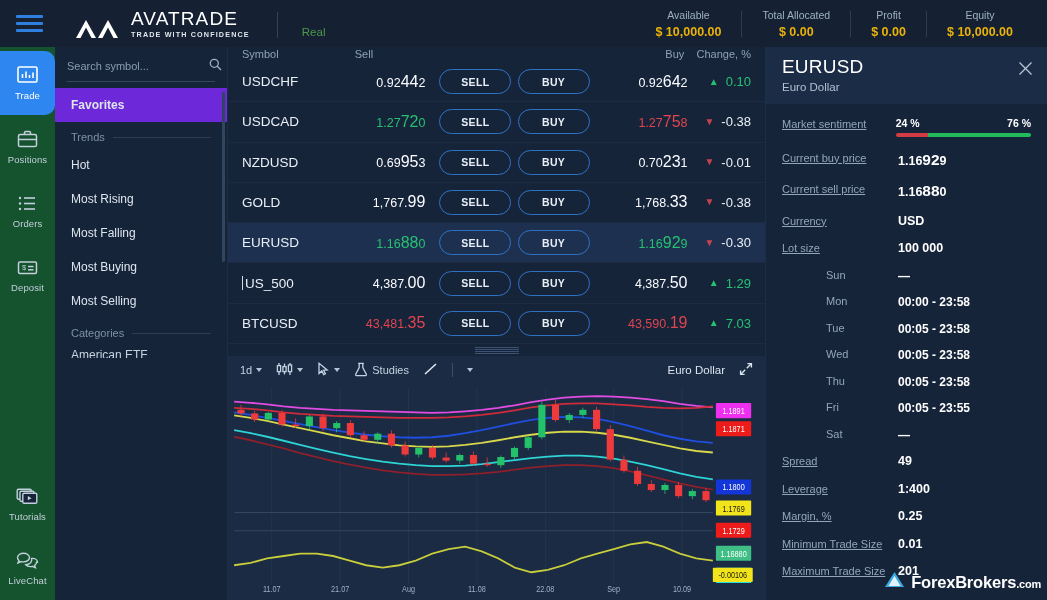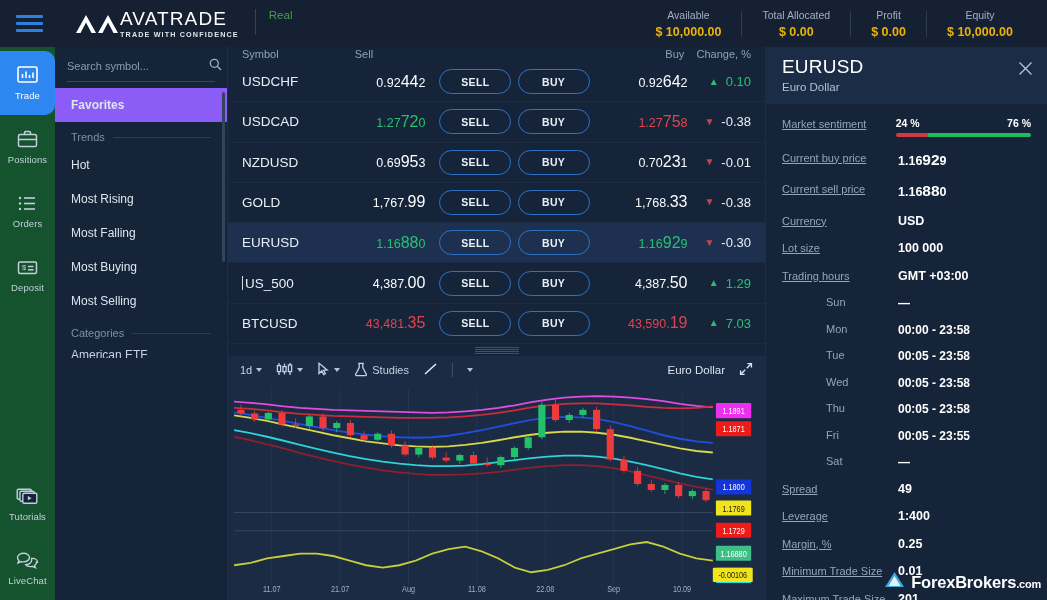--- a/index.html
+++ b/index.html
@@ -9,21 +9,21 @@
     font-family: "Liberation Sans", sans-serif;
     overflow: hidden;
     color: #e8edf3;
   }
   #app { position: relative; width: 1047px; height: 600px; display: flex; flex-direction: column; }
 
   
   .topbar { height: 47px; background: #152032; display: flex; align-items: center; flex: 0 0 47px; position: relative; }
   .hamburger { width: 58px; display: flex; flex-direction: column; align-items: center; justify-content: center; gap: 4px; cursor: pointer; }
   .hamburger span { display: block; width: 27px; height: 3px; background: #2f7fe0; border-radius: 1px; }
-  .brand { display: flex; align-items: flex-start; margin-left: 18px; }
+  .brand { display: flex; align-items: flex-end; margin-left: 18px; gap: 11px; }
   .ava-mark { position: relative; width: 44px; height: 24px; }
   .brand-text { display: flex; flex-direction: column; line-height: 1; }
   .brand-name { font-size: 19px; letter-spacing: 1.1px; color: #fff; font-weight: 400; }
   .brand-tag { font-size: 7.2px; letter-spacing: 1.15px; color: #dfe6ee; margin-top: 3px; font-weight: 700; }
   .brand-div { width: 1px; height: 26px; background: #32445c; margin-left: 16px; }
   .real-badge { font-size: 11.5px; color: #4a9a4a; margin-left: 13px; }
 
   .acct-wrap { margin-left: auto; display: flex; align-items: center; padding-right: 14px; }
   .acct { padding: 0 20px; text-align: center; }
   .acct-label { font-size: 10.5px; color: #9fb0c4; margin-bottom: 4px; }
@@ -41,21 +41,21 @@
   .rail-spacer { flex: 1; }
   .rail svg { display: block; }
 
   
   .watch { width: 173px; flex: 0 0 173px; background: #16243a; border-right: 1px solid #1d2d45; display: flex; flex-direction: column; }
   .search-row { margin: 10px 12px 0 12px; display: flex; align-items: center; border-bottom: 1px solid #33475f; padding-bottom: 6px; }
   .search-row input { flex: 1; background: transparent; border: 0; outline: none; color: #c6d2e0; font-size: 11px; font-family: inherit; }
   .search-row input::placeholder { color: #8a9cb0; }
   .wl-list { margin-top: 6px; overflow: hidden; position: relative; flex: 1; }
   .wl-item { padding: 10px 16px; font-size: 12px; color: #dde5ee; cursor: pointer; }
-  .wl-item.sel { background: #8b5cf6; font-weight: 700; }
+  .wl-item.sel { background: #6d28d9; font-weight: 700; }
   .wl-head { display: flex; align-items: center; gap: 8px; padding: 9px 16px 5px 16px; font-size: 11px; color: #7e90a6; }
   .wl-head .rule { flex: 1; height: 1px; background: #2b3c53; }
   .wl-scroll { position: absolute; right: 2px; top: 4px; width: 3px; height: 170px; background: #31455f; border-radius: 2px; }
   .wl-cut { padding: 4px 16px 0 16px; font-size: 12px; color: #c8d3e0; height: 14px; overflow: hidden; }
 
   
   .center { flex: 1; display: flex; flex-direction: column; min-width: 0; background: #16243a; }
 
   
   .quotes { flex: 0 0 297px; display: flex; flex-direction: column; background: #16243a; overflow: hidden; }
@@ -629,24 +629,20 @@
         </div>
 
         <div class="irow">
           <div class="ilabel">Currency</div>
           <div class="ival">USD</div>
         </div>
         <div class="irow">
           <div class="ilabel">Lot size</div>
           <div class="ival">100 000</div>
         </div>
-        <div class="irow">
-          <div class="ilabel">Trading hours</div>
-          <div class="ival">GMT +03:00</div>
-        </div>
 
         <div id="hours-list">
             <div class="hrow">
               <div class="hday">Sun</div>
               <div class="htime">—</div>
             </div>
             <div class="hrow">
               <div class="hday">Mon</div>
               <div class="htime">00:00 - 23:58</div>
             </div>

